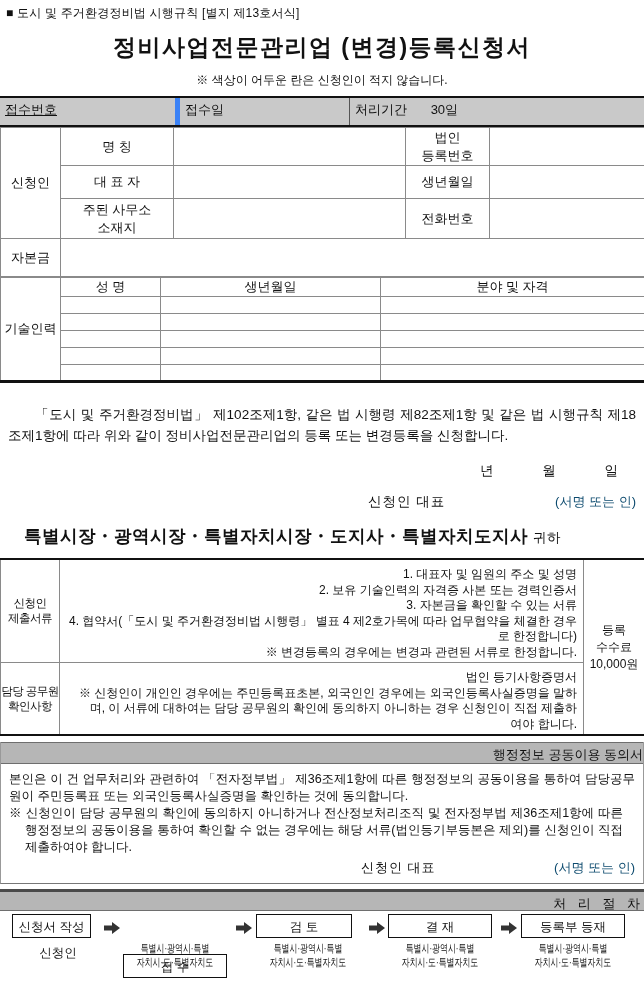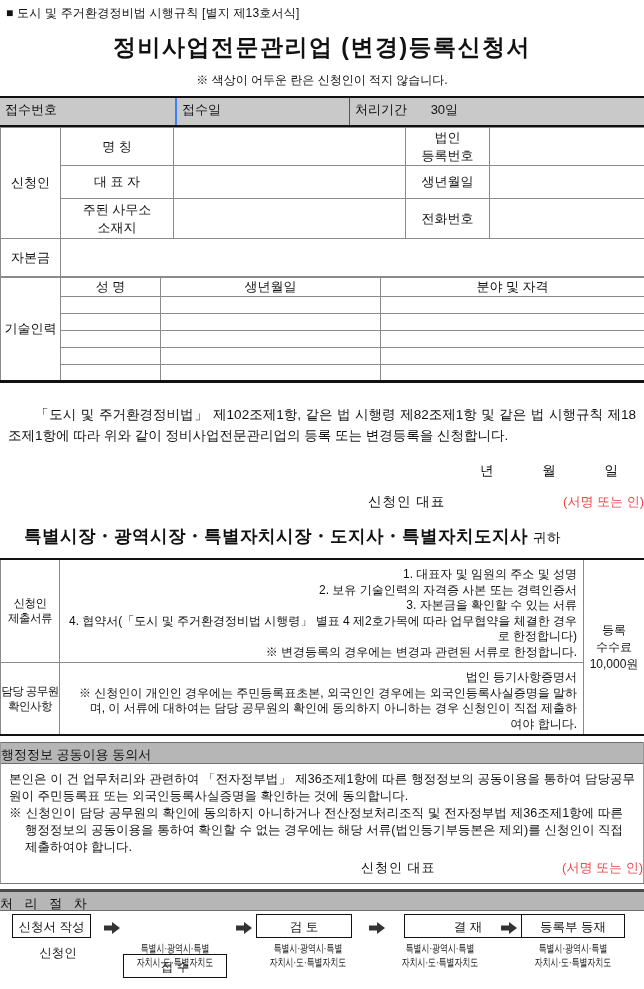--- a/index.html
+++ b/index.html
@@ -10,22 +10,22 @@
   .pre { white-space:pre-line;text-align:center; }
 
   .meta-line { padding:5px 0 0 6px; font-size:12px; letter-spacing:0.2px; }
   .title { margin-top:10px; text-align:center; font-size:23px; font-weight:bold; letter-spacing:1.5px; }
   .fill-note { margin-top:9px; text-align:center; font-size:12px; }
 
   
   .receipt { margin-top:7px; display:flex; height:31px; background:#c9c9c9;
     border-top:2px solid #111; border-bottom:2px solid #111; font-size:13px; }
   .receipt .cell { padding:3px 0 0 5px; }
-  .receipt .c1 { width:175px; }
-  .receipt .c2 { width:174px; border-left:2px solid #3b82f6; }
+  .receipt .c1 { width:175px;text-decoration:underline; }
+  .receipt .c2 { width:174px; border-left:5px solid #3b82f6; }
   .receipt .c3 { flex:1; border-left:1px solid #555; }
   .receipt .period-value { margin-left:20px; }
 
   table { border-collapse:collapse; width:644px; table-layout:fixed; }
   td, th { border:1px solid #8a8a8a; font-size:13px; font-weight:normal; text-align:center; vertical-align:middle; }
 
   .tblB { }
   .tblB .r1 td, .tblB .r1 th { height:38px; }
   .tblB .r2 td, .tblB .r2 th { height:33px; }
   .tblB .r3 td, .tblB .r3 th { height:40px; }
@@ -34,38 +34,38 @@
   .tblT td, .tblT th { height:17px; }
   .tblT { border-bottom:3px solid #111; }
 
   
   .decl-body { margin:21px 8px 0 8px; font-size:13.5px; line-height:21px;
     text-indent:27px; text-align:justify; }
   .date-line { margin-top:16px; text-align:right; padding-right:26px;
     font-size:13.5px; white-space:pre; }
   .sign-line { margin-top:13px; position:relative; height:18px; font-size:13.5px; }
   .sign-line .signer { position:absolute; left:368px; letter-spacing:1px; }
-  .sign-line .hint { position:absolute; right:0; color:#ef4444; font-size:13px; }
+  .sign-line .hint { position:absolute; right:8px; color:#0c4a6e; font-size:13px; }
   .addressee-line { margin-top:13px; padding-left:24px; font-size:17.5px; font-weight:bold; letter-spacing:0.5px; }
   .addressee-line .suffix { font-size:13.5px; font-weight:normal; margin-left:5px; }
 
   
   .tblD { margin-top:10px; border-top:2px solid #111; border-bottom:2px solid #111; }
   .tblD th { font-size:11.5px; letter-spacing:-0.5px; }
   .tblD .docs-cell { text-align:right; padding:7px 6px 2px 6px; }
   .tblD .docs-cell div { font-size:12px; line-height:15.5px; padding-left:15px; text-indent:-15px; }
   .tblD .r1 td, .tblD .r1 th { height:94px; }
   .tblD .r2 td, .tblD .r2 th { height:43px; }
   .tblD .fee { font-size:12px; line-height:17px; }
 
   
   .consent { margin-top:6px; border-left:1px solid #999; border-right:1px solid #999;
     border-bottom:1px solid #777; }
   .band { height:22px; background:#b6b6b6; border-top:1px solid #6e6e6e;
-    border-bottom:1px solid #6e6e6e; text-align:left; font-size:13px; padding-top:3px; }
+    border-bottom:1px solid #6e6e6e; text-align:right; font-size:13px; padding-top:3px; }
   .consent .c-body { padding:7px 8px 0 8px; font-size:12.5px; line-height:17px; text-align:justify; }
   .consent .c-note { padding:0 20px; font-size:12.5px; line-height:17px; text-align:justify;
     padding-left:24px; text-indent:-16px; }
   .consent .sign-line { margin:3px 0 7px 0; height:17px; font-size:13px; }
   .consent .sign-line .signer { left:360px; }
 
   
   .process { margin-top:5px; }
   .process .band { border-top:3px solid #4a4a4a; letter-spacing:4px; }
   .diagram { position:relative; height:89px; border-bottom:3px solid #111; }
@@ -256,21 +256,21 @@
     <div class="step-box" style="left:256px; width:96px;">검  토</div>
     <div class="sub-label" style="left:233px;">특별시·광역시·특별
 자치시·도·특별자치도</div>
 
     <span class="arrow" style="left:369px;">
       <svg width="16" height="12" viewBox="0 0 16 12">
           <path d="M0 3.5h8V0l8 6-8 6V8.5H0z" fill="#333"></path>
         </svg>
     </span>
 
-    <div class="step-box" style="left:404px; width:128px;">결  재</div>
+    <div class="step-box" style="left:388px; width:104px;">결  재</div>
     <div class="sub-label" style="left:365px;">특별시·광역시·특별
 자치시·도·특별자치도</div>
 
     <span class="arrow" style="left:501px;">
       <svg width="16" height="12" viewBox="0 0 16 12">
           <path d="M0 3.5h8V0l8 6-8 6V8.5H0z" fill="#333"></path>
         </svg>
     </span>
 
     <div class="step-box" style="left:521px; width:104px;">등록부 등재</div>

